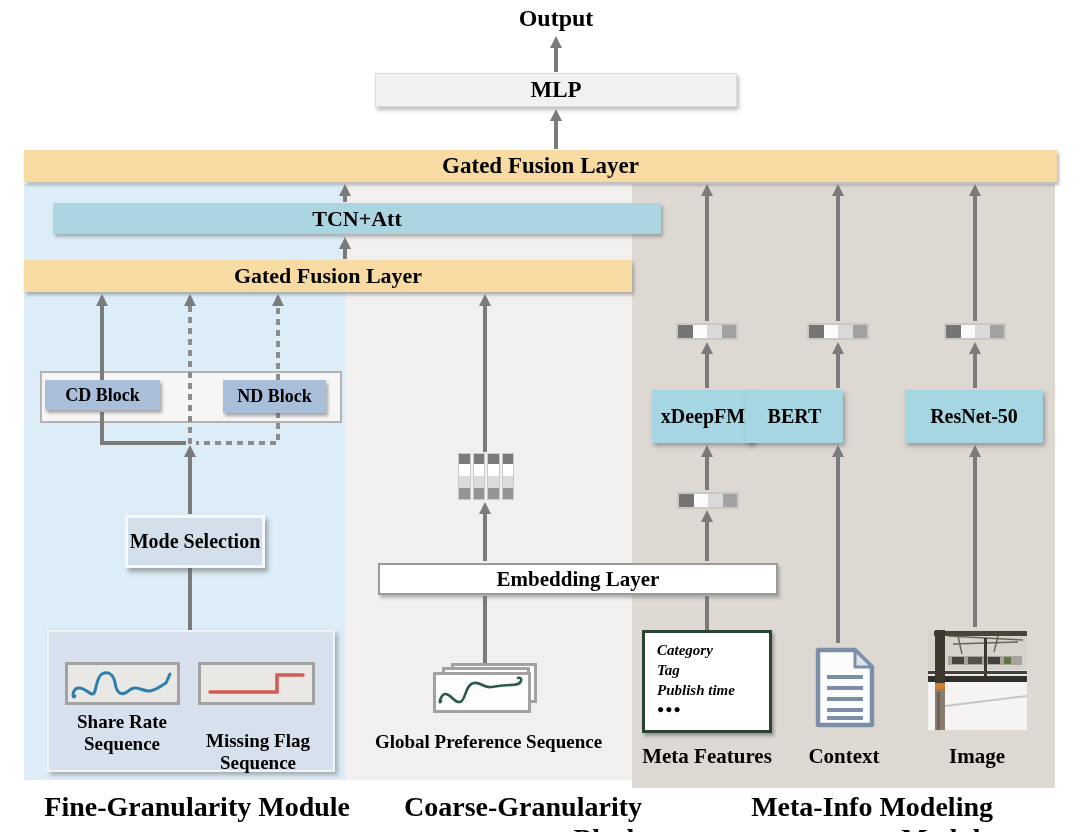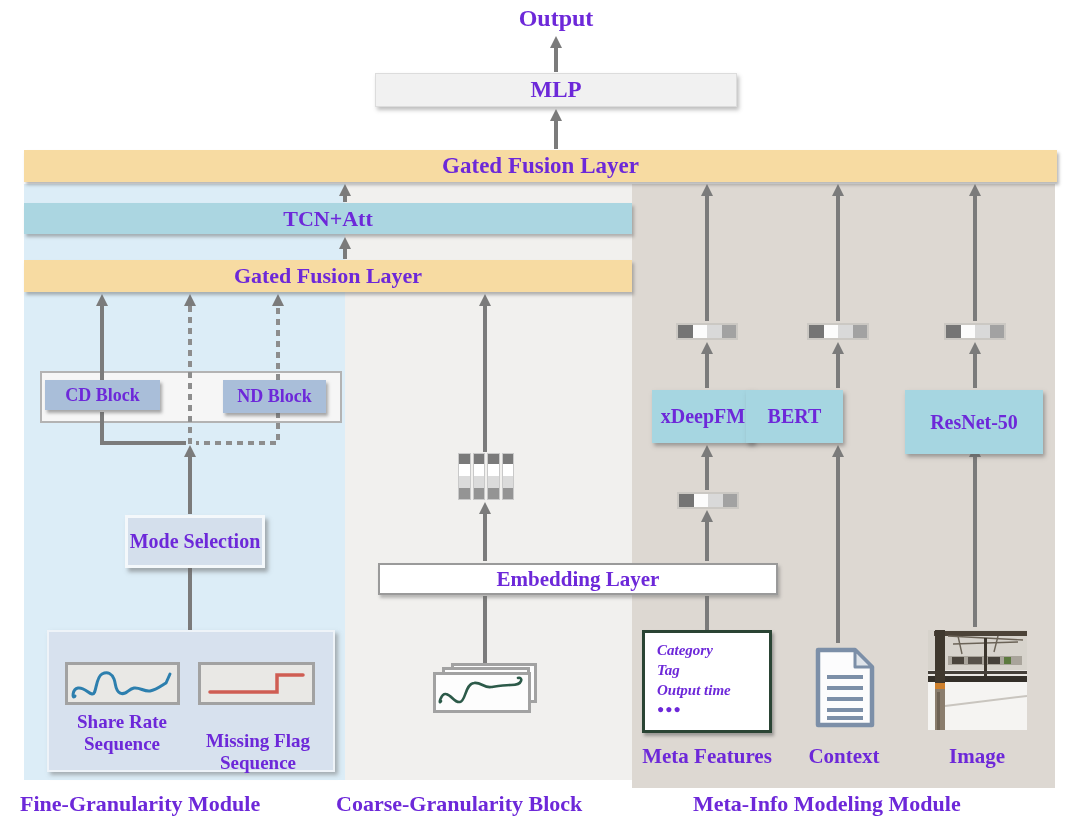--- a/index.html
+++ b/index.html
@@ -1,30 +1,30 @@
 <!DOCTYPE html>
 <html><head>
 <meta charset="utf-8">
 <style>
   html,body{margin:0;padding:0;background:#ffffff;}
   #stage{
     position:relative;width:1080px;height:832px;background:#ffffff;overflow:hidden;
-    font-family:"Liberation Serif","DejaVu Serif",serif;font-weight:bold;color:#6d28d9;
+    font-family:"Liberation Serif","DejaVu Serif",serif;font-weight:bold;color:#000000;
   }
   .abs{position:absolute;box-sizing:border-box;}
   .ctr{display:flex;align-items:center;justify-content:center;text-align:center;}
   
   .panel{z-index:0;}
   .panel-fine{left:24px;top:184px;width:321px;height:596px;background:#dcedf7;}
   .panel-coarse{left:345px;top:184px;width:287px;height:596px;background:#f1f0ee;}
   .panel-meta{left:632px;top:184px;width:423px;height:604px;background:#ddd8d2;}
   
   .hbar{z-index:3;box-shadow:2px 3px 3px rgba(100,100,100,.45);}
   .bar-gold{background:#f7dba2;}
-  .bar-blue{background:#abd6e1;}
+  .bar-blue{background:#abd6e1;margin-left:29px;}
   #gfl-top{left:24px;top:150px;width:1033px;height:32px;font-size:23px;}
   #tcn{left:24px;top:203px;width:608px;height:31px;font-size:22px;}
   #gfl-mid{left:24px;top:260px;width:608px;height:32px;font-size:22px;}
   #mlp{left:375px;top:73px;width:362px;height:34px;font-size:23px;background:#f1f1f1;
        border:1px solid #dcdcdc;box-shadow:2px 3px 4px rgba(110,110,110,.45);z-index:3;}
   #output-label{left:456px;top:2px;width:200px;height:32px;font-size:24px;z-index:3;}
   
   #connectors{position:absolute;left:0;top:0;width:1080px;height:832px;z-index:2;pointer-events:none;}
   .ln{stroke:#7b7b7b;stroke-width:4;fill:none;}
   .lnd{stroke:#8d8d8d;stroke-width:4;fill:none;stroke-dasharray:6 5;}
@@ -55,33 +55,33 @@
   #gps-label{left:345px;top:731px;width:287px;font-size:19px;text-align:center;z-index:3;}
   
   .gradbar{width:62px;height:17px;background:#cbc8c3;padding:2px;display:flex;z-index:3;}
   .gs1{flex:1;background:#757575;} .gs2{flex:1;background:#fcfcfc;}
   .gs3{flex:1;background:#d9d9d9;} .gs4{flex:1;background:#a2a2a2;}
   #gbar-x{left:676px;top:323px;} #gbar-b{left:807px;top:323px;} #gbar-r{left:944px;top:323px;}
   #gbar-low{left:677px;top:492px;}
   .model{background:#a6d6e1;font-size:20px;z-index:3;box-shadow:2px 3px 4px rgba(90,90,90,.5);}
   #xdeepfm{left:652px;top:390px;width:102px;height:53px;}
   #bert{left:746px;top:390px;width:97px;height:53px;}
-  #resnet{left:905px;top:390px;width:138px;height:64px;}
+  #resnet{left:905px;top:390px;width:138px;height:53px;}
   #meta-box{left:642px;top:630px;width:130px;height:103px;background:#ffffff;border:3px solid #2a4434;
       box-shadow:2px 3px 3px rgba(90,90,90,.5);z-index:3;padding:7px 4px 0 12px;}
   .meta-item{font-style:italic;font-size:15px;line-height:20px;}
   .meta-dots{font-size:12px;letter-spacing:1px;line-height:18px;}
   .src-label{font-size:21px;text-align:center;z-index:3;}
   #meta-label{left:627px;top:744px;width:160px;}
   #context-label{left:784px;top:744px;width:120px;}
   #image-label{left:927px;top:744px;width:100px;}
   #doc-icon{left:813px;top:646px;width:64px;height:84px;z-index:3;}
   #photo{left:928px;top:630px;width:99px;height:100px;z-index:3;}
   
-  .mod-title{top:791px;font-size:22px;text-align:left;z-index:3;}
+  .mod-title{top:791px;font-size:28px;text-align:right;z-index:3;}
   #fine-title{left:20px;width:330px;}
   #coarse-title{left:336px;width:306px;}
   #meta-title{left:693px;width:300px;}
 </style>
 </head>
 <body>
 
 <div id="stage">
 
   <div class="abs panel panel-fine"></div>
@@ -185,20 +185,21 @@
   </div>
   <div class="abs" id="cards-icon">
     <div class="card" style="left:18px;top:0;width:86px;height:40px;"></div>
     <div class="card" style="left:9px;top:4px;width:88px;height:42px;"></div>
     <div class="card" style="left:0;top:9px;width:98px;height:41px;">
       <svg width="92" height="35" viewBox="0 0 92 35">
         <path d="M5,26 C2,31 5,18 10,19 C16,20 18,28 24,27 C30,26 29,9 38,8 C45,7 48,13 55,12 C62,11 68,10 75,10 C80,10 84,9 85,6 C86,4 84,2 82,3" fill="none" stroke="#2c5a49" stroke-width="2.6" stroke-linecap="round"></path>
       </svg>
     </div>
   </div>
+  <div class="abs" id="gps-label">Global Preference Sequence</div>
 
   <div class="abs gradbar" id="gbar-x">
     <div class="gs1"></div>
       <div class="gs2"></div>
       <div class="gs3"></div>
       <div class="gs4"></div>
   </div>
   <div class="abs gradbar" id="gbar-b">
     <div class="gs1"></div>
       <div class="gs2"></div>
@@ -217,21 +218,21 @@
       <div class="gs3"></div>
       <div class="gs4"></div>
   </div>
   <div class="abs ctr model" id="xdeepfm">xDeepFM</div>
   <div class="abs ctr model" id="bert">BERT</div>
   <div class="abs ctr model" id="resnet">ResNet-50</div>
 
   <div class="abs" id="meta-box">
     <div class="meta-item">Category</div>
     <div class="meta-item">Tag</div>
-    <div class="meta-item">Output time</div>
+    <div class="meta-item">Publish time</div>
     <div class="meta-dots">●●●</div>
   </div>
 
   <div class="abs" id="doc-icon">
     <svg width="64" height="84" viewBox="0 0 64 84">
       <path d="M5,4 L42,4 L59,21 L59,79 L5,79 Z" fill="#fcfcfd" stroke="#7c8fa8" stroke-width="4.5" stroke-linejoin="round"></path>
       <path d="M42,4 L42,21 L59,21 Z" fill="#dfe4ea" stroke="#7c8fa8" stroke-width="3" stroke-linejoin="round"></path>
       <g stroke="#7c8fa8" stroke-width="4">
         <line x1="14" y1="31" x2="50" y2="31"></line>
         <line x1="14" y1="42" x2="50" y2="42"></line>

